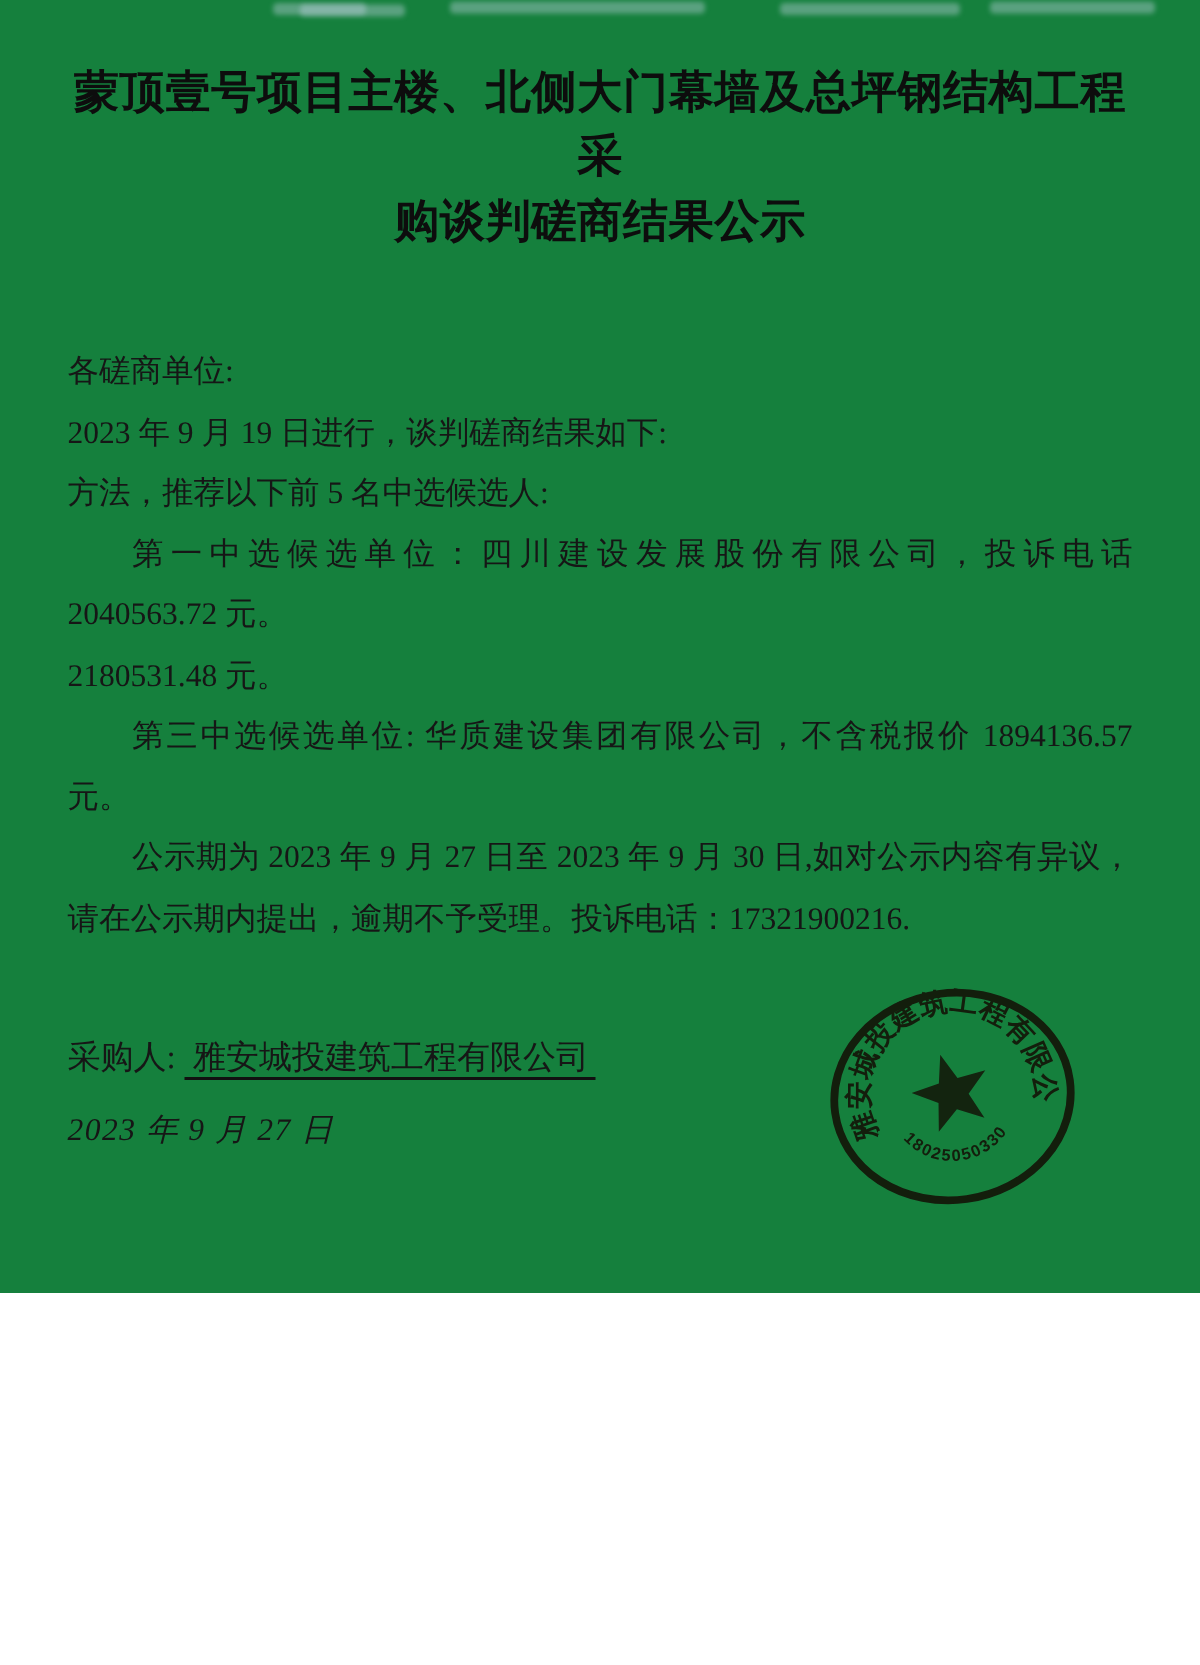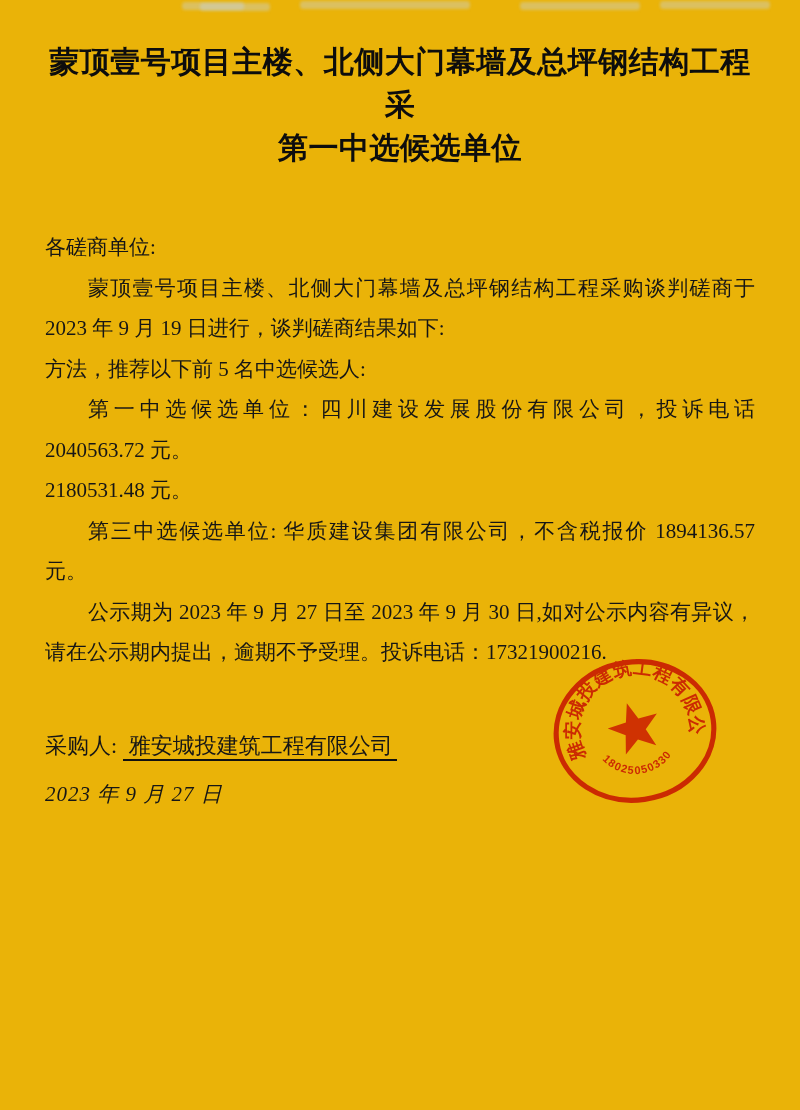--- a/index.html
+++ b/index.html
@@ -1,19 +1,19 @@
 <!DOCTYPE html>
 <html><head>
 <meta charset="utf-8">
 <style>
   html,body{margin:0;padding:0;background:#ffffff;}
   .page{
     position:relative;
-    width:800px;height:1110px;
-    background:#eab308;
+    width:800px;height:862px;
+    background:#15803d;
     overflow:hidden;
     font-family:"Liberation Serif","DejaVu Serif",serif;
     color:#161616;
   }
   
   .bleed{position:absolute;top:2px;height:8px;border-radius:3px;
     background:rgba(198,212,230,0.40);filter:blur(1.6px);}
   .b1{left:182px;width:62px;}
   .b2{left:300px;width:170px;top:1px;}
   .b3{left:520px;width:120px;}
@@ -78,26 +78,25 @@
   <div>
     <div class="bleed b1"></div>
     <div class="bleed b2"></div>
     <div class="bleed b3"></div>
     <div class="bleed b4"></div>
     <div class="bleed b5"></div>
   </div>
 
   <h1 class="title">
     <span>蒙顶壹号项目主楼、北侧大门幕墙及总坪钢结构工程采</span><br>
-    <span>第一中选候选单位</span>
+    <span>购谈判磋商结果公示</span>
   </h1>
 
   <div class="body-text">
     <div class="ln">各磋商单位:</div>
-    <div class="ln ind jf">蒙顶壹号项目主楼、北侧大门幕墙及总坪钢结构工程采购谈判磋商于</div>
     <div class="ln">2023 年 9 月 19 日进行，谈判磋商结果如下:</div>
     <div class="ln">方法，推荐以下前 5 名中选候选人:</div>
     <div class="ln ind jf">第一中选候选单位：四川建设发展股份有限公司，投诉电话</div>
     <div class="ln">2040563.72 元。</div>
     <div class="ln">2180531.48 元。</div>
     <div class="ln ind jf">第三中选候选单位: 华质建设集团有限公司，不含税报价 1894136.57</div>
     <div class="ln">元。</div>
     <div class="ln ind jf">公示期为 2023 年 9 月 27 日至 2023 年 9 月 30 日,如对公示内容有异议，</div>
     <div class="ln">请在公示期内提出，逾期不予受理。投诉电话：17321900216.</div>
   </div>

